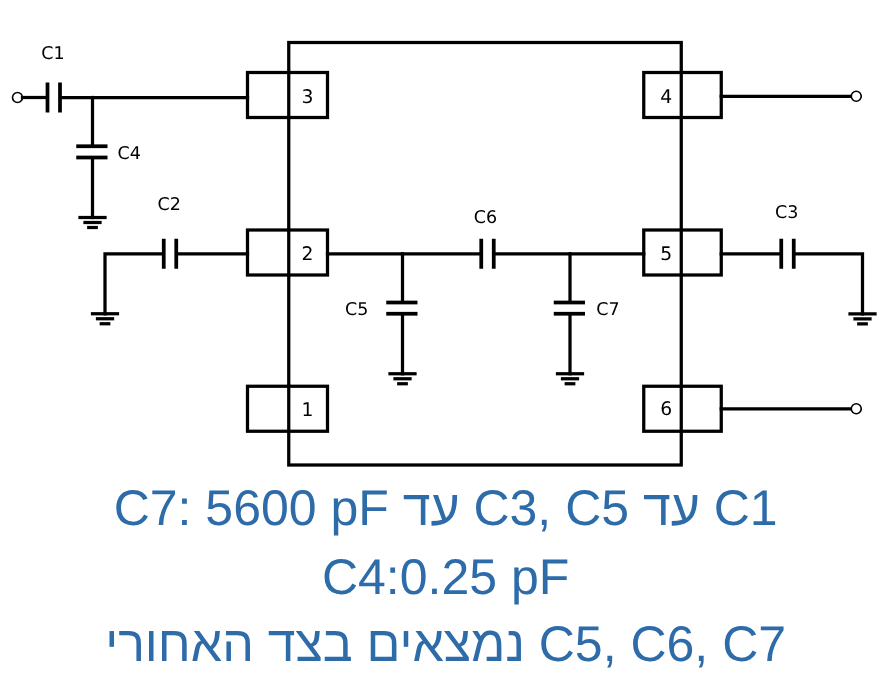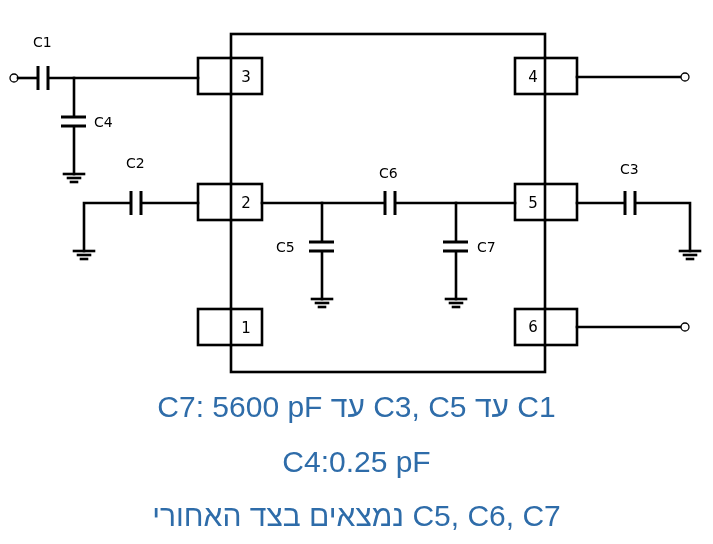--- a/index.html
+++ b/index.html
@@ -5,21 +5,21 @@
     html, body { margin: 0; padding: 0; background: #ffffff; }
     body { width: 713px; height: 544px; position: relative; overflow: hidden; font-family: "DejaVu Sans", sans-serif; }
     #schematic { position: absolute; left: 0; top: 0; }
     .wire { stroke: #000; stroke-width: 2.6; fill: none; stroke-linecap: square; }
     .plate { stroke: #000; stroke-width: 3; fill: none; }
     .pinbox { stroke: #000; stroke-width: 2.6; fill: #fff; }
     .term { stroke: #000; stroke-width: 1.3; fill: #fff; }
     .lbl { font-family: "DejaVu Sans", sans-serif; font-size: 14px; fill: #000; }
     .pinlbl { font-family: "DejaVu Sans", sans-serif; font-size: 15px; fill: #000; }
     .notes { position: absolute; left: 0; width: 713px; text-align: center; color: #2e6ca9;
-             font-family: "Liberation Sans", sans-serif; font-size: 30px; line-height: 34px; }
+             font-family: "Liberation Sans", sans-serif; font-size: 40px; line-height: 34px; }
   </style>
 </head>
 <body>
 
 <svg id="schematic" width="713" height="380" viewBox="0 0 713 380">
 
   <rect x="231" y="34" width="314" height="338" class="wire"></rect>
 
   <g>
     <rect x="198" y="58" width="64" height="36" class="pinbox"></rect>

